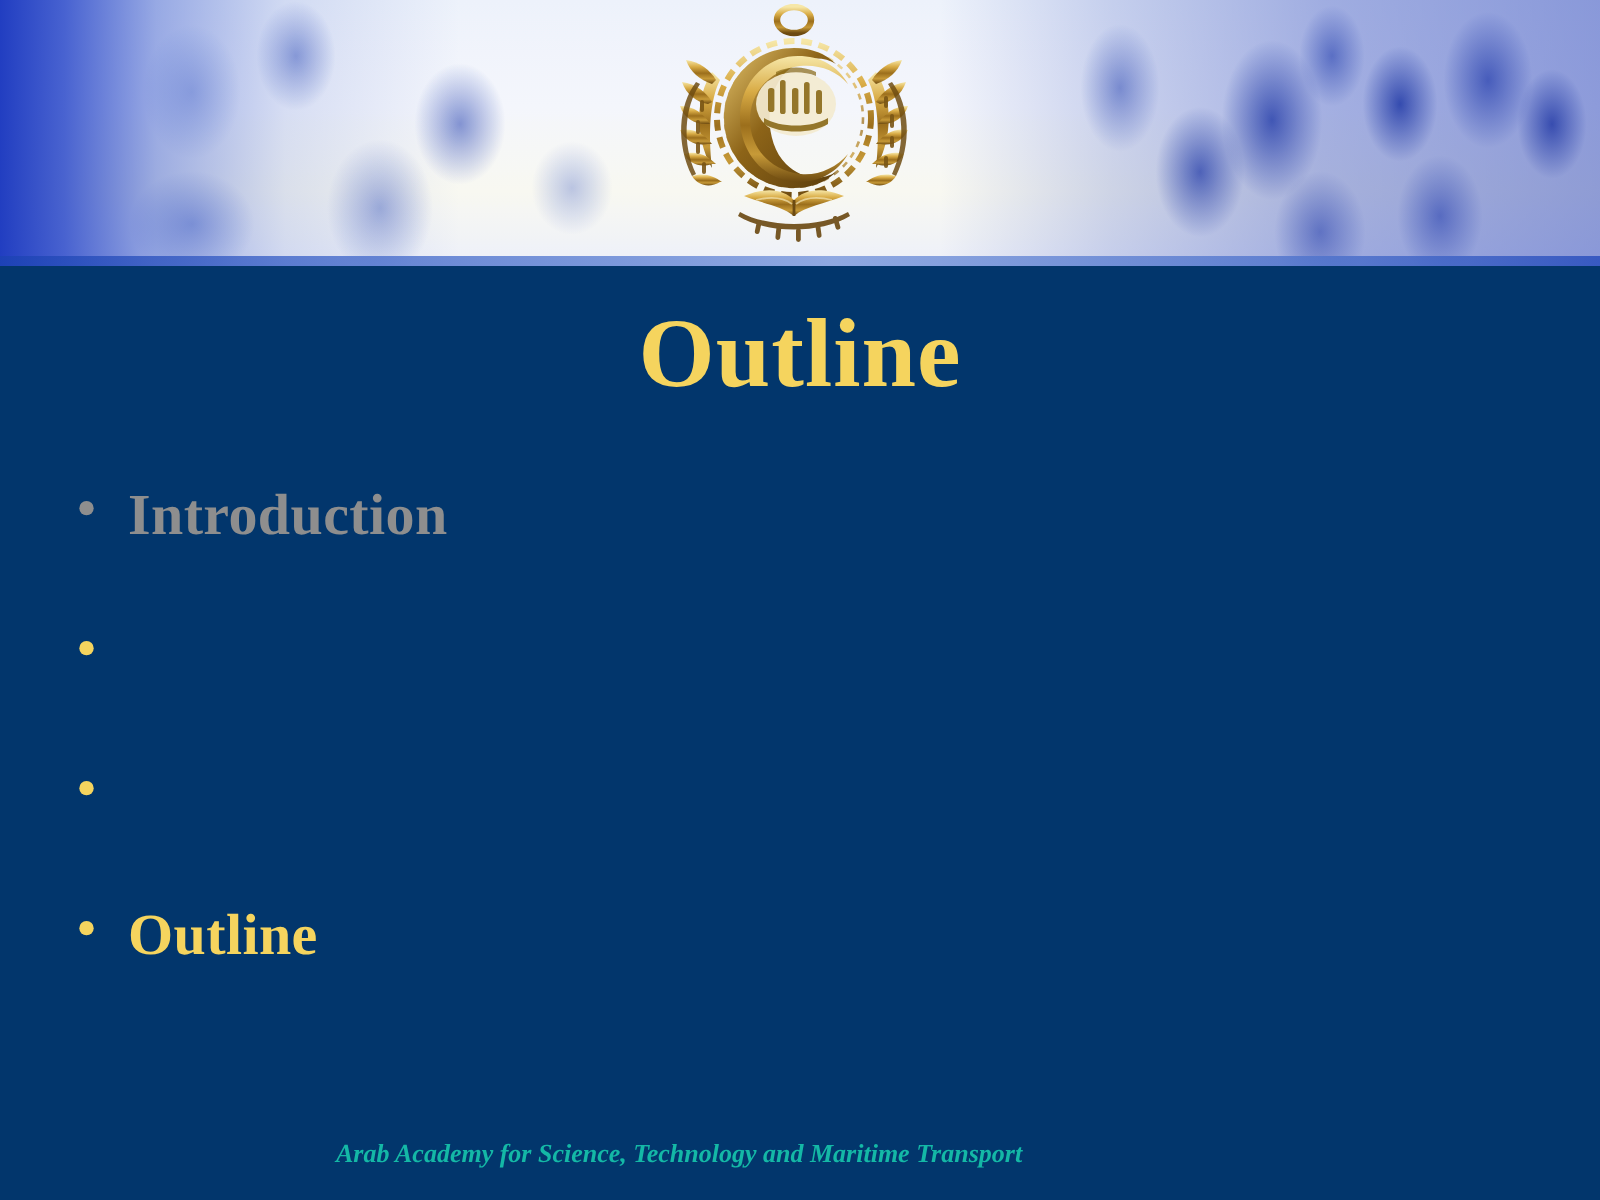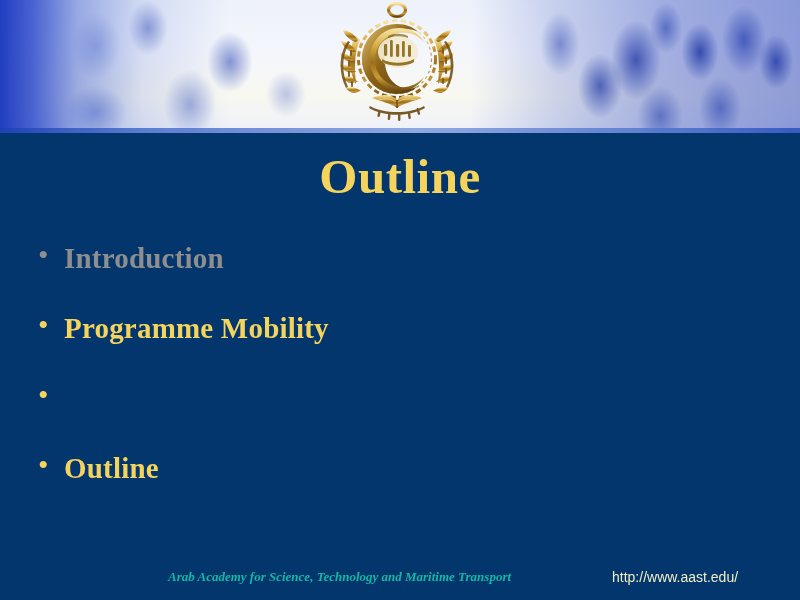--- a/index.html
+++ b/index.html
@@ -297,30 +297,28 @@
 
   <div class="bullets">
 
     <div class="bullet-row">
       <span class="bullet-dot state-dimmed">•</span>
       <span class="bullet-text state-dimmed">Introduction</span>
     </div>
 
     <div class="bullet-row">
       <span class="bullet-dot state-active">•</span>
-      <span class="bullet-text state-active">Programme Mobility</span>
     </div>
 
     <div class="bullet-row">
       <span class="bullet-dot state-active">•</span>
     </div>
 
     <div class="bullet-row">
       <span class="bullet-dot state-active">•</span>
       <span class="bullet-text state-active">Outline</span>
     </div>
 
   </div>
 
   <div class="footer-org">Arab Academy for Science, Technology and Maritime Transport</div>
-  <div class="footer-url">http://www.aast.edu/</div>
 
 </div>
 
 </body></html>

